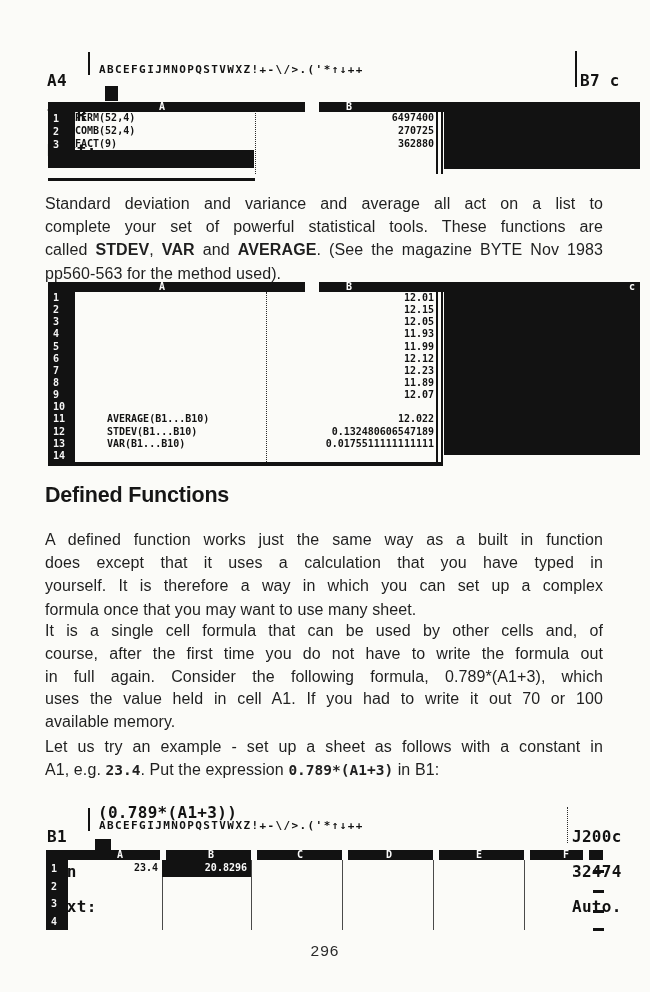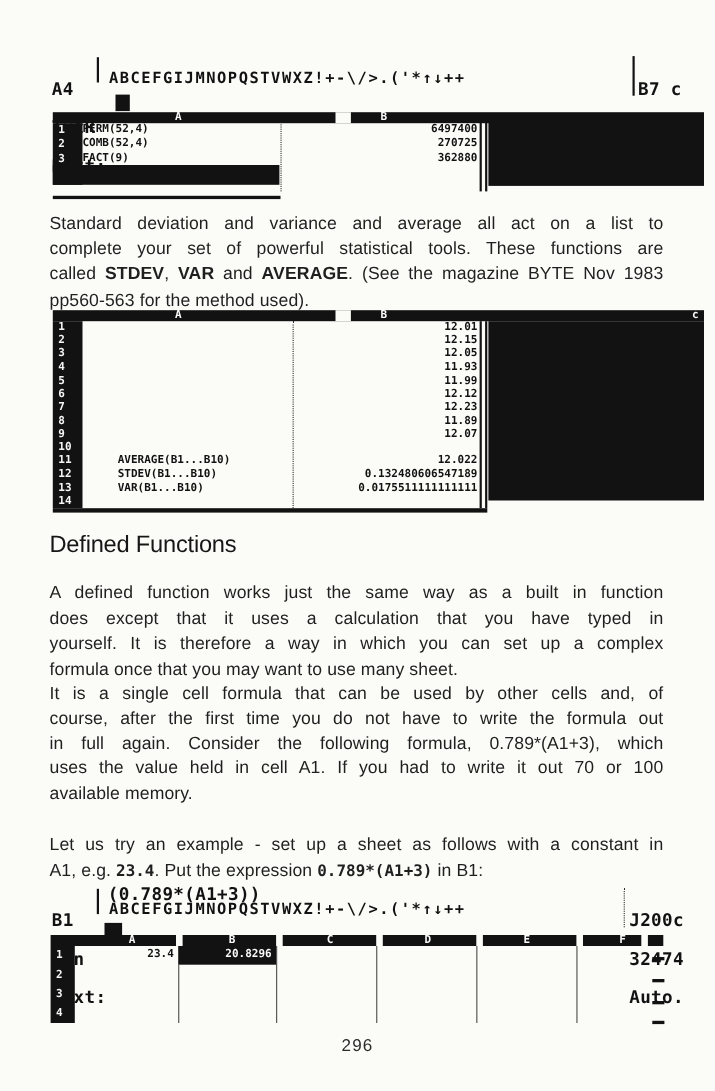--- a/index.html
+++ b/index.html
@@ -4,21 +4,21 @@
 <style>
   html,body{margin:0;padding:0;}
   body{width:650px;height:992px;background:#ffffff;}
   .page{position:relative;width:650px;height:992px;background:#fbfbf8;overflow:hidden;
         font-family:"Liberation Sans",sans-serif;color:#222;}
 
   
   .scr{position:absolute;font-family:"DejaVu Sans Mono",monospace;font-weight:700;color:#121212;}
   .abs{position:absolute;}
   .mono11{font-size:16px;line-height:11.8px;letter-spacing:0.3px;white-space:pre;}
-  .charset{font-size:14px;letter-spacing:1.4px;white-space:pre;}
+  .charset{font-size:11px;letter-spacing:1.4px;white-space:pre;}
   .blk{background:#121212;}
   .cl{position:absolute;top:-1px;color:#fafafa;font-size:10px;letter-spacing:0;}
   .notch{position:absolute;top:0;height:10px;background:#fbfbf8;}
   .rn{color:#f5f5f5;font-size:10px;padding-left:5px;letter-spacing:0;}
   .r{display:flex;}
   .ra{text-align:left;white-space:pre;}
   .rb{flex:1;text-align:right;padding-right:5px;white-space:pre;}
   .dotv{border-left:1.5px dotted #2a2a2a;width:0;}
   .dbl{width:3px;border-left:2px solid #121212;border-right:2px solid #121212;}
   .thinv{width:1px;background:#4a4a4a;}
@@ -46,21 +46,21 @@
   #s3-rowstrip .rn{height:17.5px;line-height:18px;}
 
   
   .para{position:absolute;left:45px;width:558px;font-size:16px;line-height:23.2px;
         letter-spacing:0.1px;color:#1f1f1f;}
   .jline{text-align:justify;text-align-last:justify;}
   .jline.last{text-align:last;text-align-last:auto;}
   .bseg{font-weight:700;}
   .cseg{font-family:"DejaVu Sans Mono",monospace;font-weight:700;font-size:14.5px;letter-spacing:0;}
   #para3{line-height:22.8px;}
-  #heading{position:absolute;left:45px;top:483px;margin:0;font-size:21.5px;font-weight:400;
+  #heading{position:absolute;left:45px;top:483px;margin:0;font-size:21.5px;font-weight:700;
            letter-spacing:-0.2px;color:#161616;}
   #pageno{position:absolute;left:0;top:942px;width:650px;text-align:center;
           font-size:15.5px;letter-spacing:1px;color:#2a2a2a;}
 </style>
 </head>
 <body>
 
 <div class="page">
 
   <section class="scr" id="screen1">
@@ -209,21 +209,21 @@
       <div class="jline"><span>yourself. It is therefore a way in which you can set up a complex</span></div>
       <div class="jline last"><span>formula once that you may want to use many sheet.</span></div>
     </div>
   <div class="para" id="para3" style="top:620px;">
       <div class="jline"><span>It is a single cell formula that can be used by other cells and, of</span></div>
       <div class="jline"><span>course, after the first time you do not have to write the formula out</span></div>
       <div class="jline"><span>in full again. Consider the following formula, 0.789*(A1+3), which</span></div>
       <div class="jline"><span>uses the value held in cell A1. If you had to write it out 70 or 100</span></div>
       <div class="jline last"><span>available memory.</span></div>
     </div>
-  <div class="para" id="para4" style="top:757px;">
+  <div class="para" id="para4" style="top:735px;">
       <div class="jline"><span>Let us try an example - set up a sheet as follows with a constant in</span></div>
       <div class="jline last"><span>A1, e.g. </span><span class="cseg">23.4</span><span>. Put the expression </span><span class="cseg">0.789*(A1+3)</span><span> in B1:</span></div>
     </div>
 
   <section class="scr" id="screen3">
     <div class="abs mono11" style="left:5px;top:1px;">
       <div>B1</div>
       <div>Gen</div>
       <div>Next:</div>
     </div>

